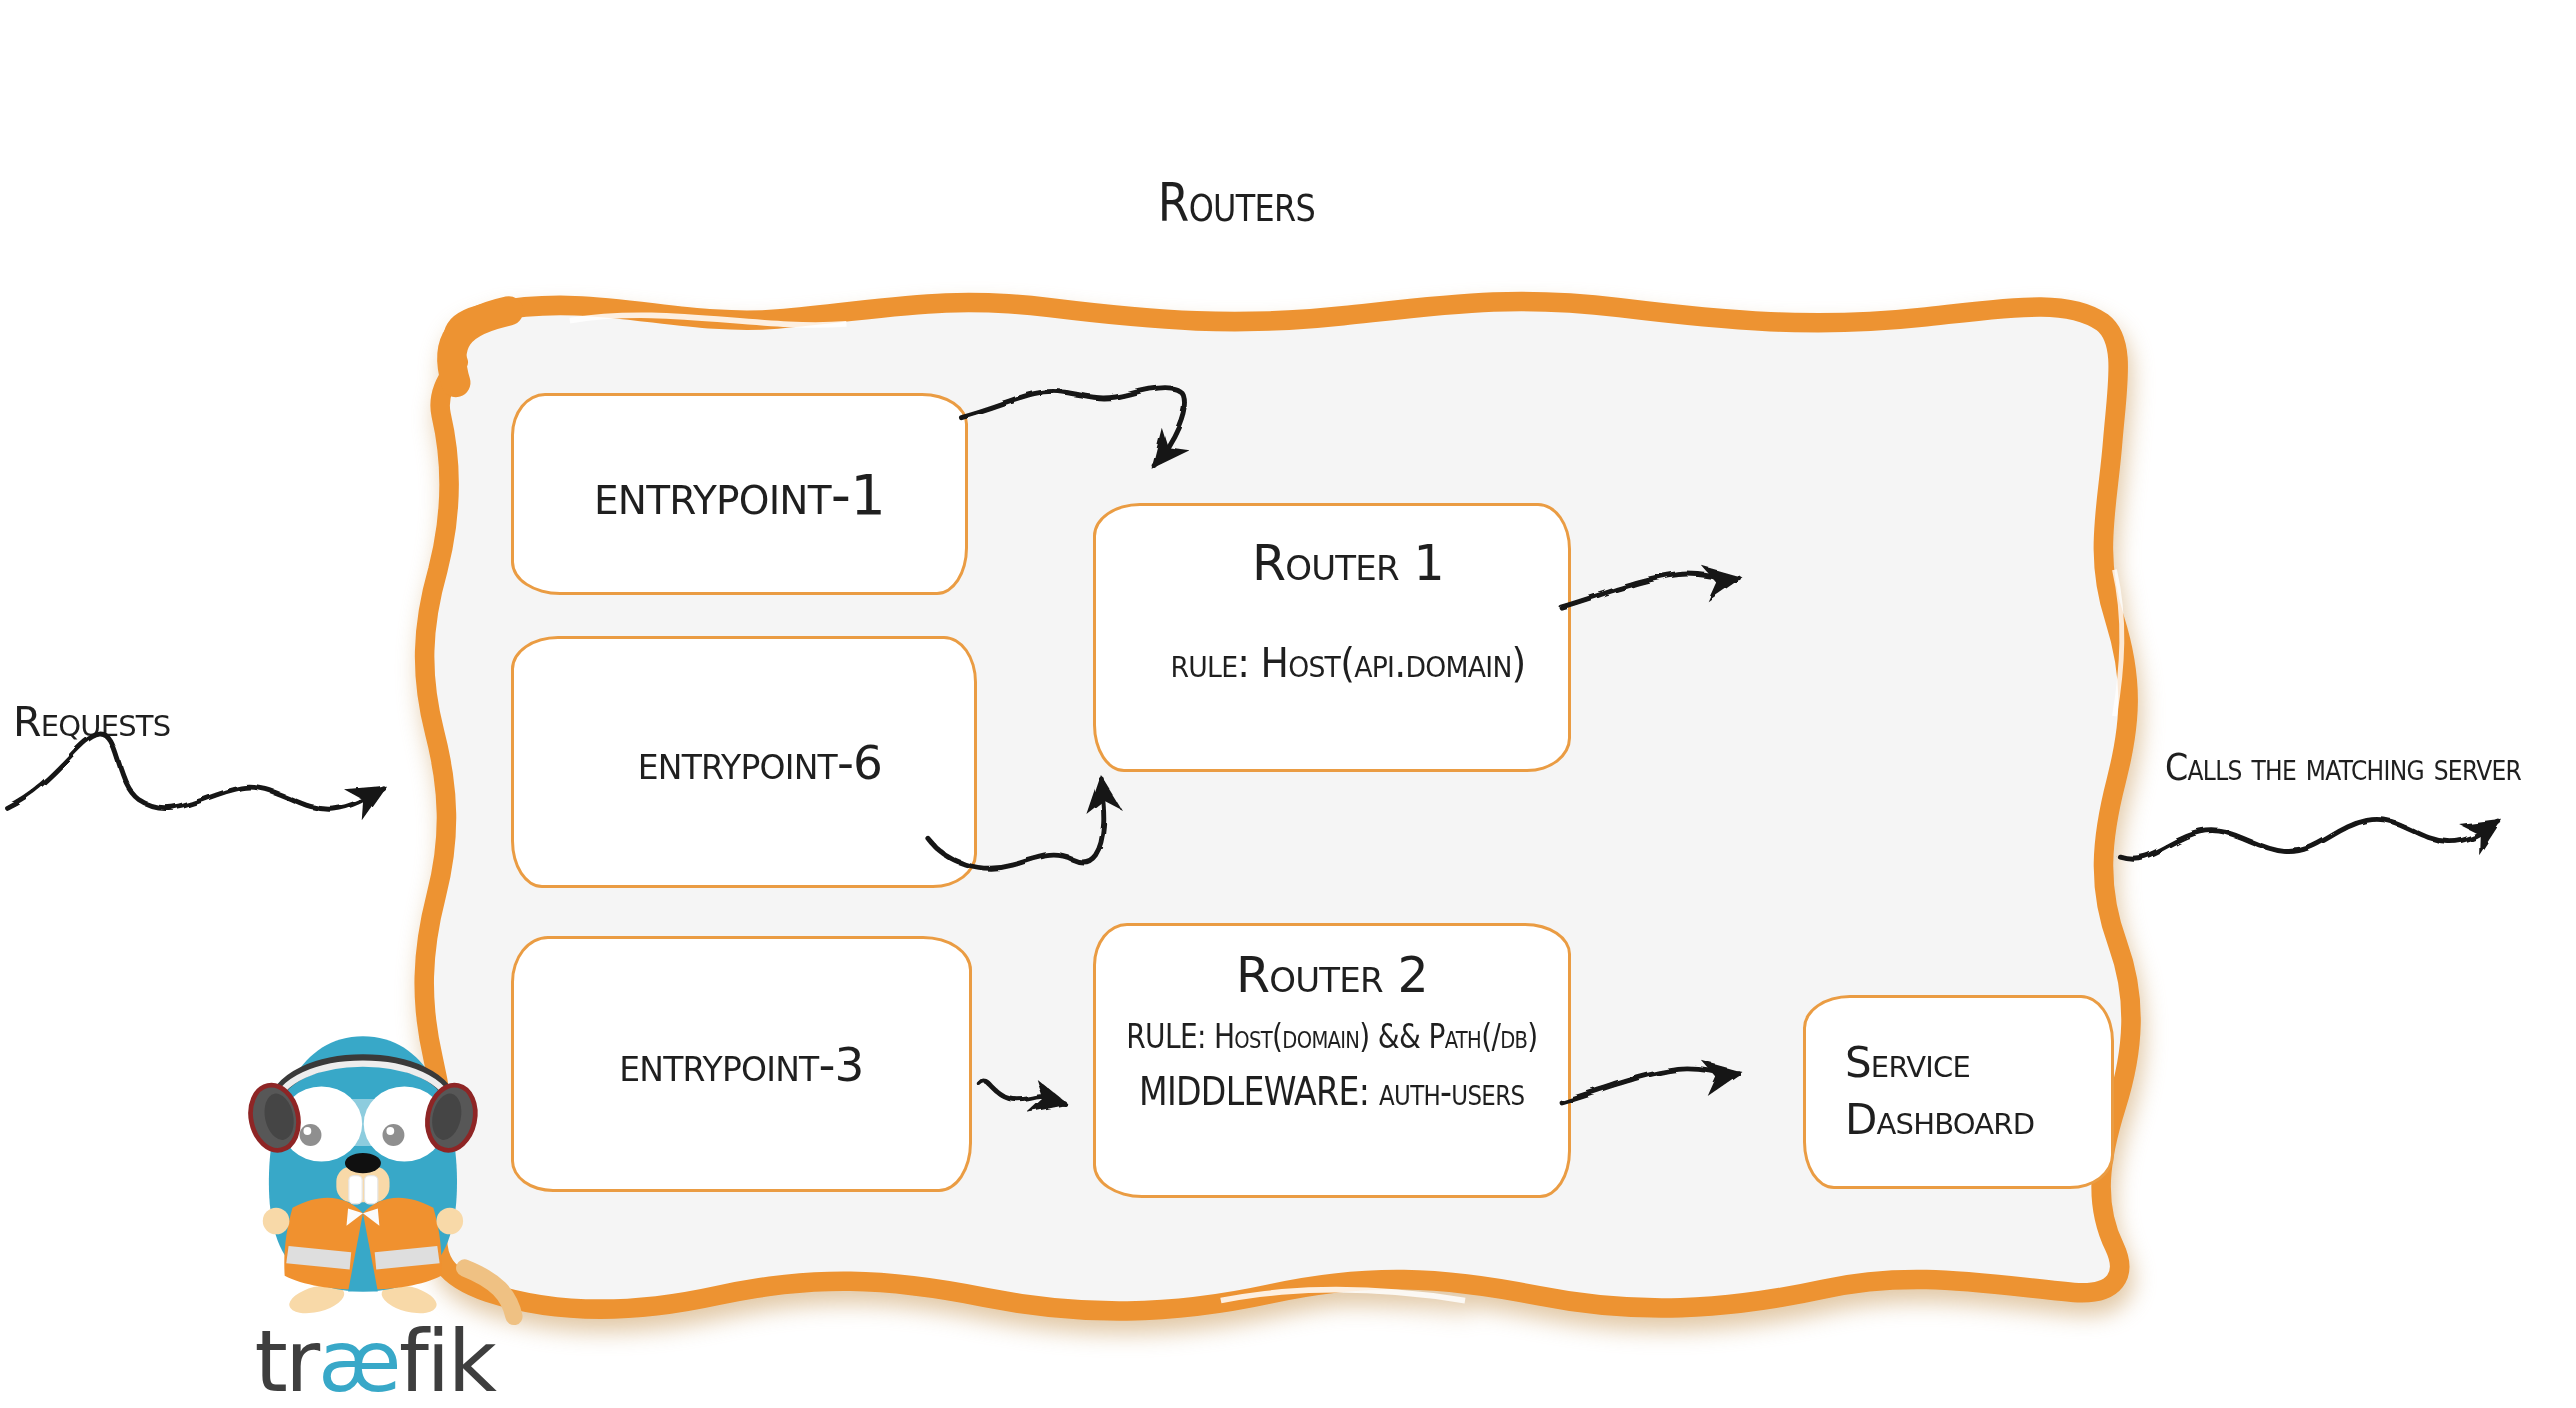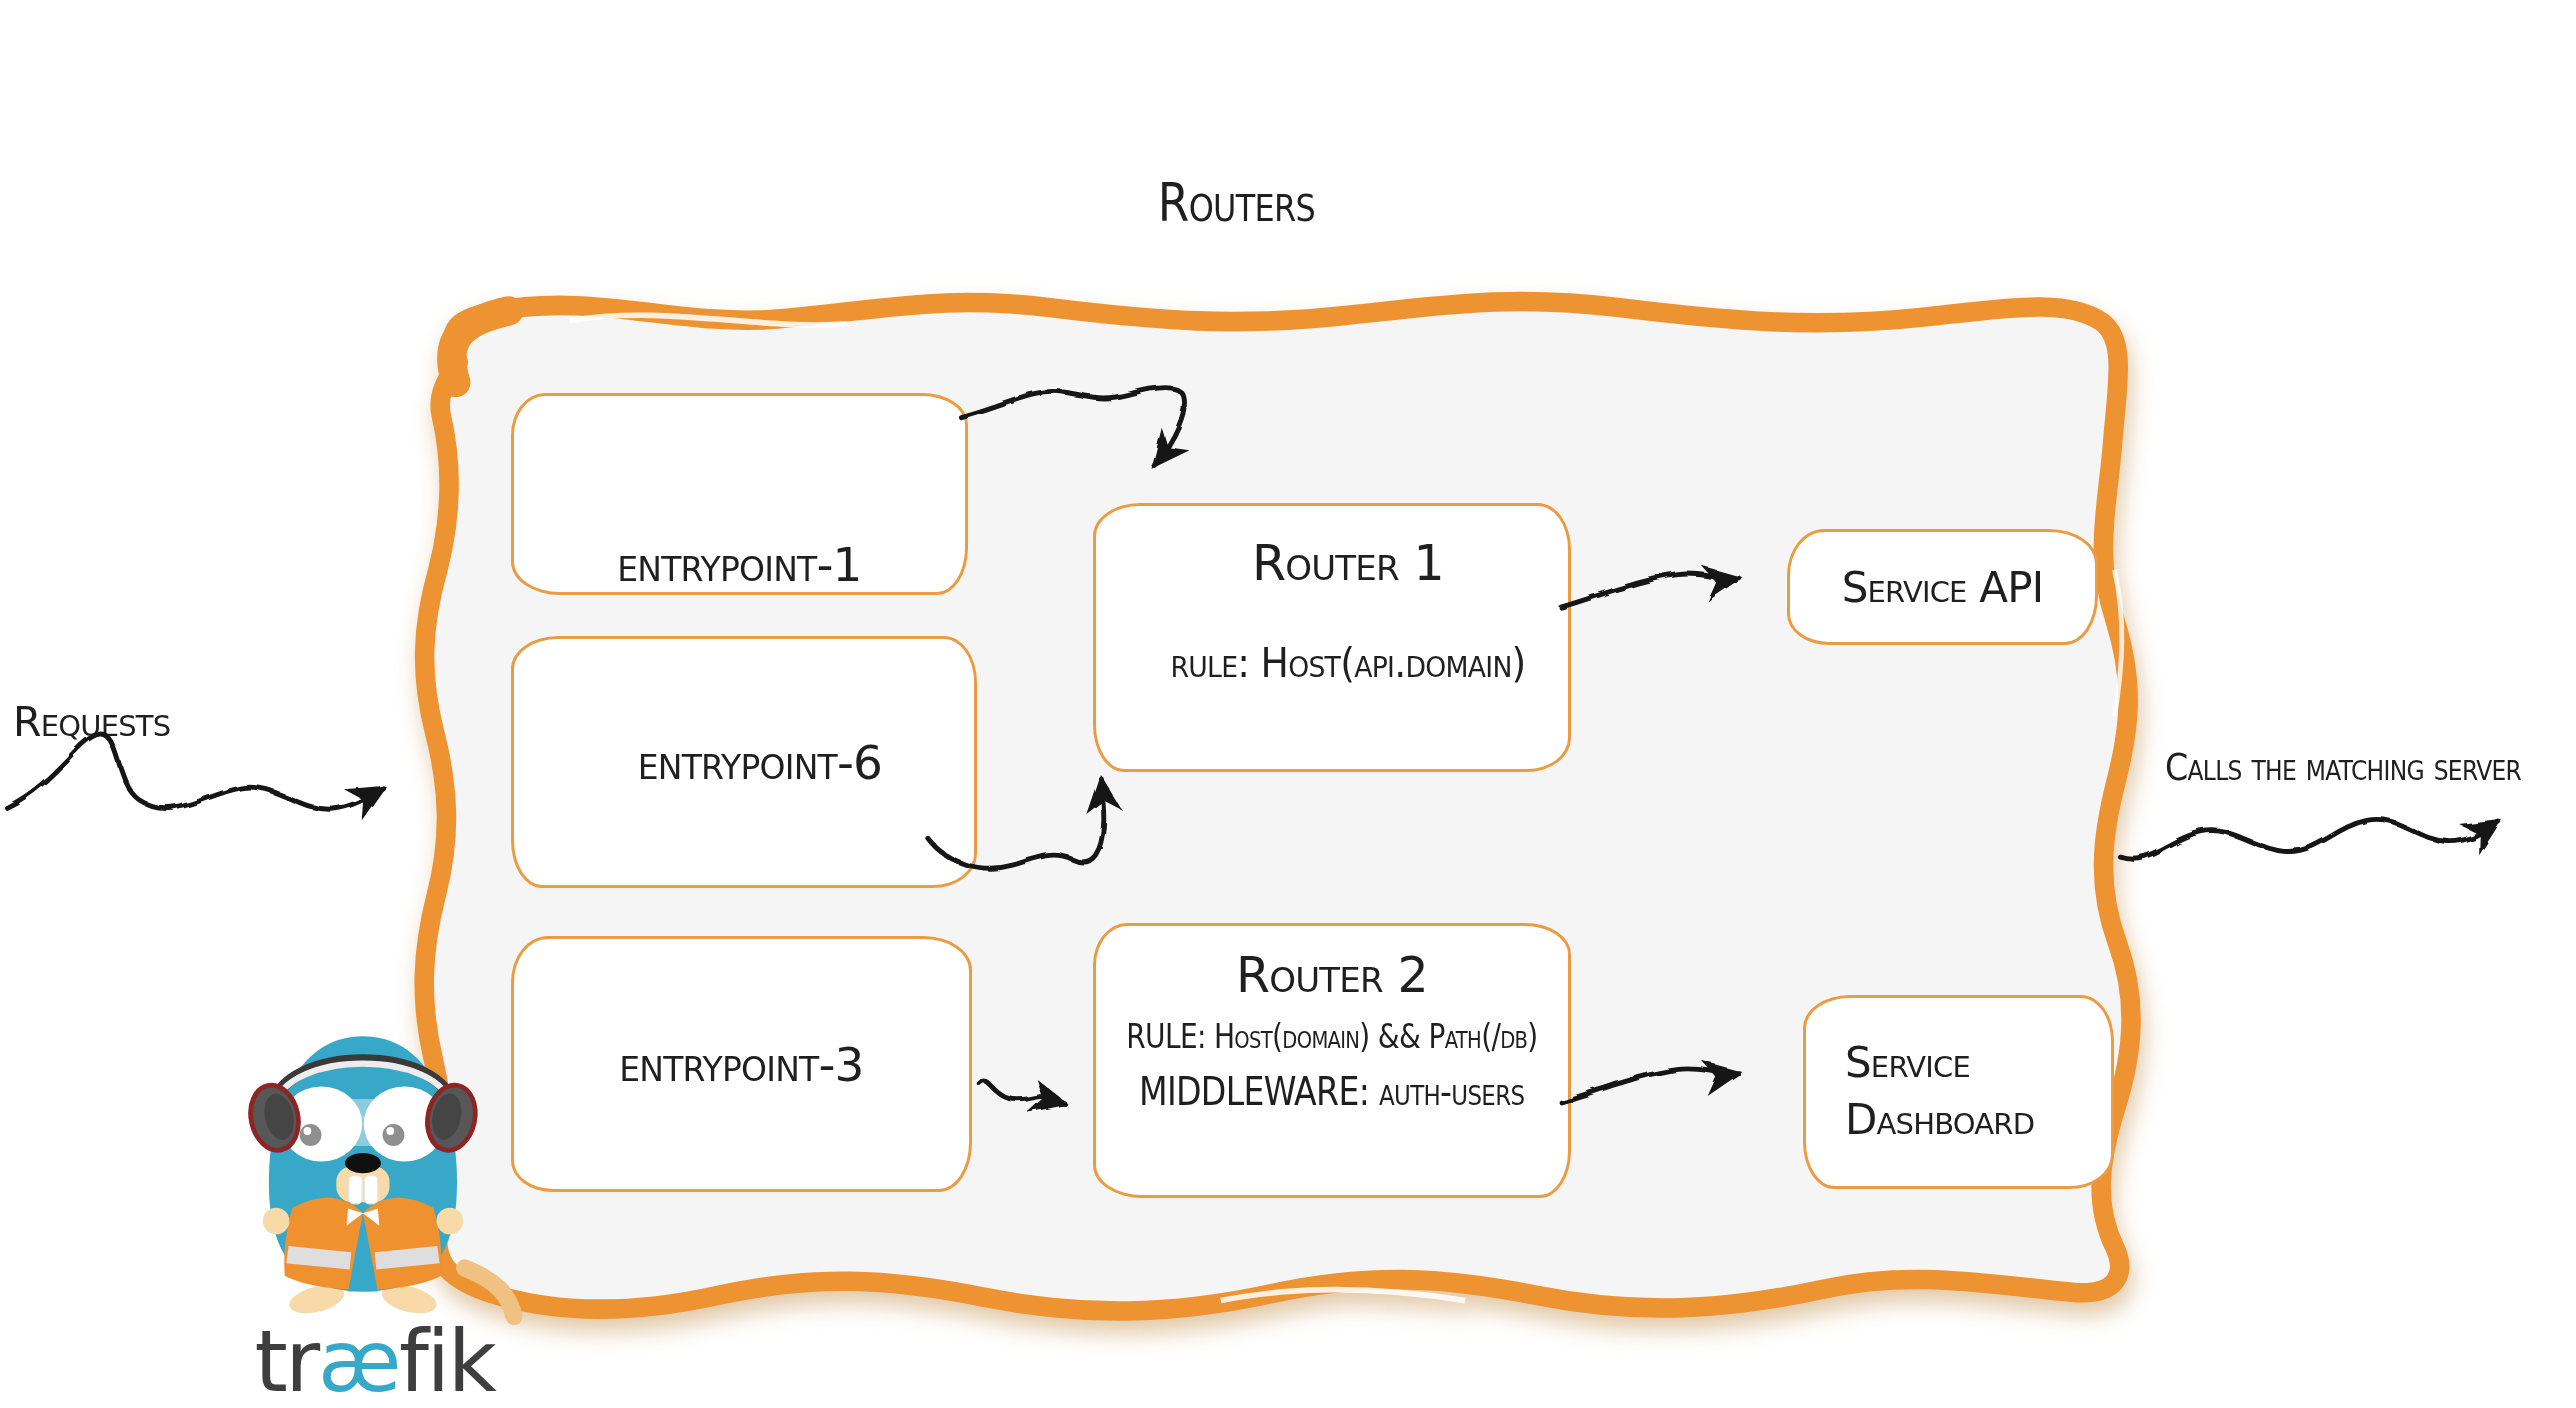--- a/index.html
+++ b/index.html
@@ -36,21 +36,21 @@
   .calls-label{left:2165px;top:746px;font-size:37px;transform:scaleX(0.9);transform-origin:left center;}
   .node{
     position:absolute;background:var(--box_fill);
     border:3.3px solid var(--box_border);
     display:flex;flex-direction:column;align-items:center;justify-content:center;
   }
   
   .sk1{border-radius:34px 46px 31px 49px / 42px 31px 47px 33px;}
   .sk2{border-radius:47px 33px 44px 31px / 33px 46px 34px 47px;padding-left:32px;}
   .sk3{border-radius:37px 49px 33px 42px / 46px 34px 49px 31px;}
-  .ep1{left:511px;top:393px;width:457px;height:202px;font-size:47px;justify-content:flex-end;}
+  .ep1{left:511px;top:393px;width:457px;height:202px;font-size:56px;}
   .ep2{left:511px;top:636px;width:466px;height:252px;font-size:47px;}
   .ep3{left:511px;top:936px;width:461px;height:256px;font-size:47px;}
   .router1{left:1093px;top:503px;width:478px;height:269px;justify-content:flex-start;padding-top:29px;gap:47px;}
   .router2{left:1093px;top:923px;width:478px;height:275px;justify-content:flex-start;padding-top:21px;gap:13px;}
   .router-title{font-size:49px;}
   .router-rule{font-size:41px;transform:scaleX(0.92);white-space:nowrap;}
   .router2 .router-rule{font-size:33px;transform:scaleX(0.85);}
   .router-mw{font-size:39px;transform:scaleX(0.85);white-space:nowrap;}
   .service-api{left:1787px;top:529px;width:311px;height:116px;font-size:42px;}
   .service-dash{left:1787px;top:995px;width:311px;height:194px;font-size:42px;
@@ -122,23 +122,20 @@
   <div class="node sk2 hand router1">
     <span class="router-title">Router 1</span>
     <span class="router-rule">rule: Host(api.domain)</span>
   </div>
   <div class="node sk1 hand router2">
     <span class="router-title">Router 2</span>
     <span class="router-rule">RULE: Host(domain) &amp;&amp; Path(/db)</span>
     <span class="router-mw">MIDDLEWARE: auth-users</span>
   </div>
 
-  <div class="node sk3 hand service-api">
-    <span>Service API</span>
-  </div>
   <div class="node sk2 hand service-dash">
     <span class="svc-label">Service Dashboard</span>
   </div>
 
   <svg class="arrows-svg" viewBox="0 0 3165 1730">
     <defs>
       <marker id="ah" viewBox="-48 -24 54 48" refX="-2" refY="0" markerWidth="54" markerHeight="48" orient="auto" markerUnits="userSpaceOnUse">
         <path d="M 3 0 L -44 22 L -30 1 L -44 -22 Z" style="fill:var(--arrow);"></path>
       </marker>
       <filter id="rough" x="-5%" y="-5%" width="110%" height="110%">

